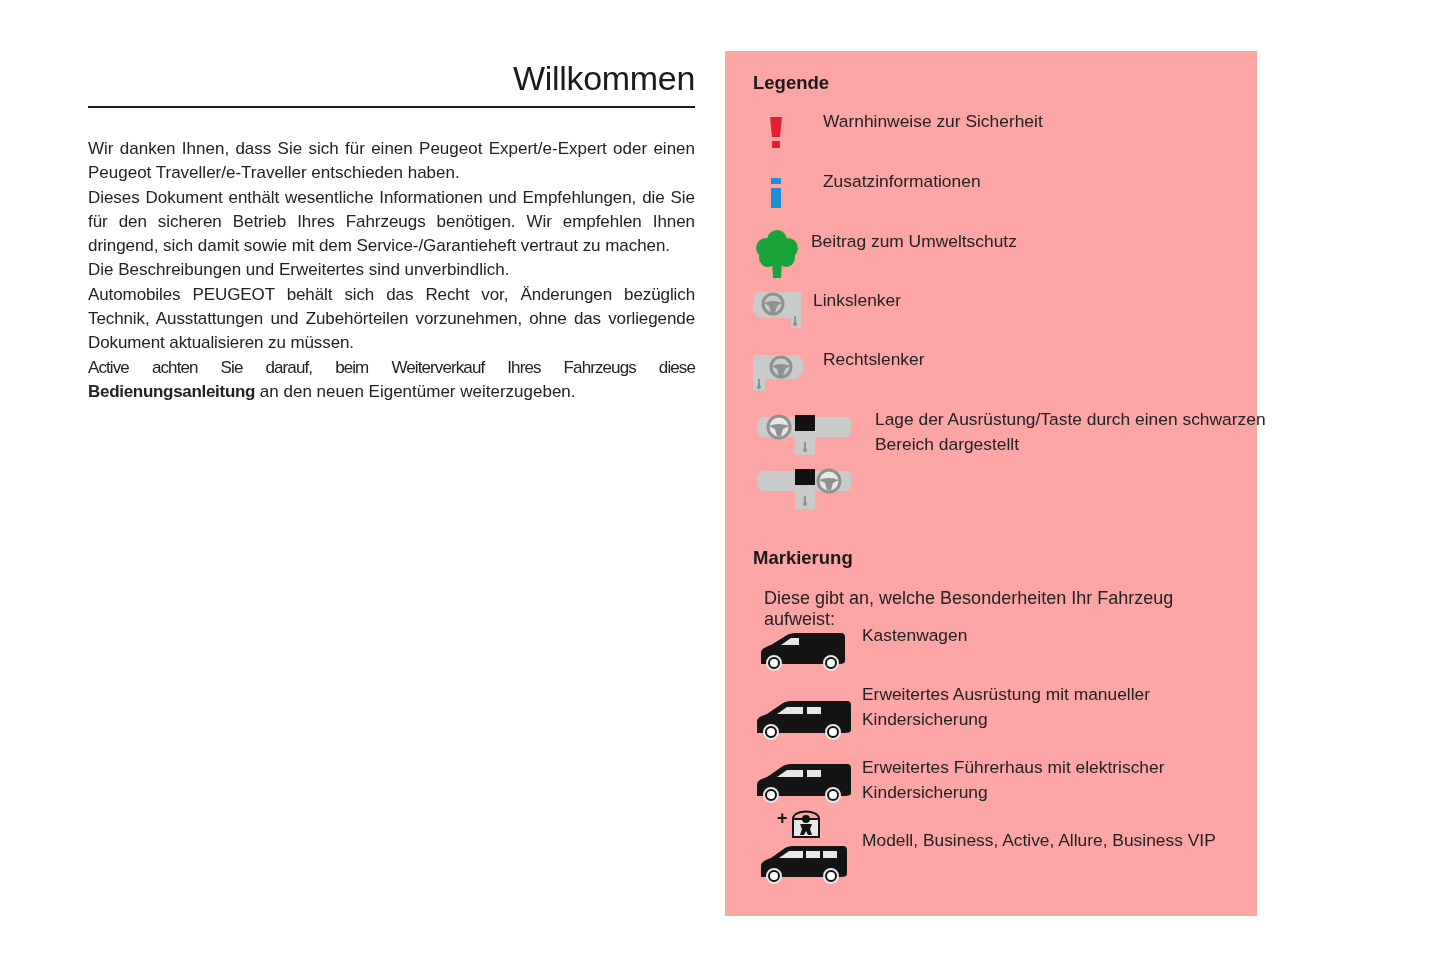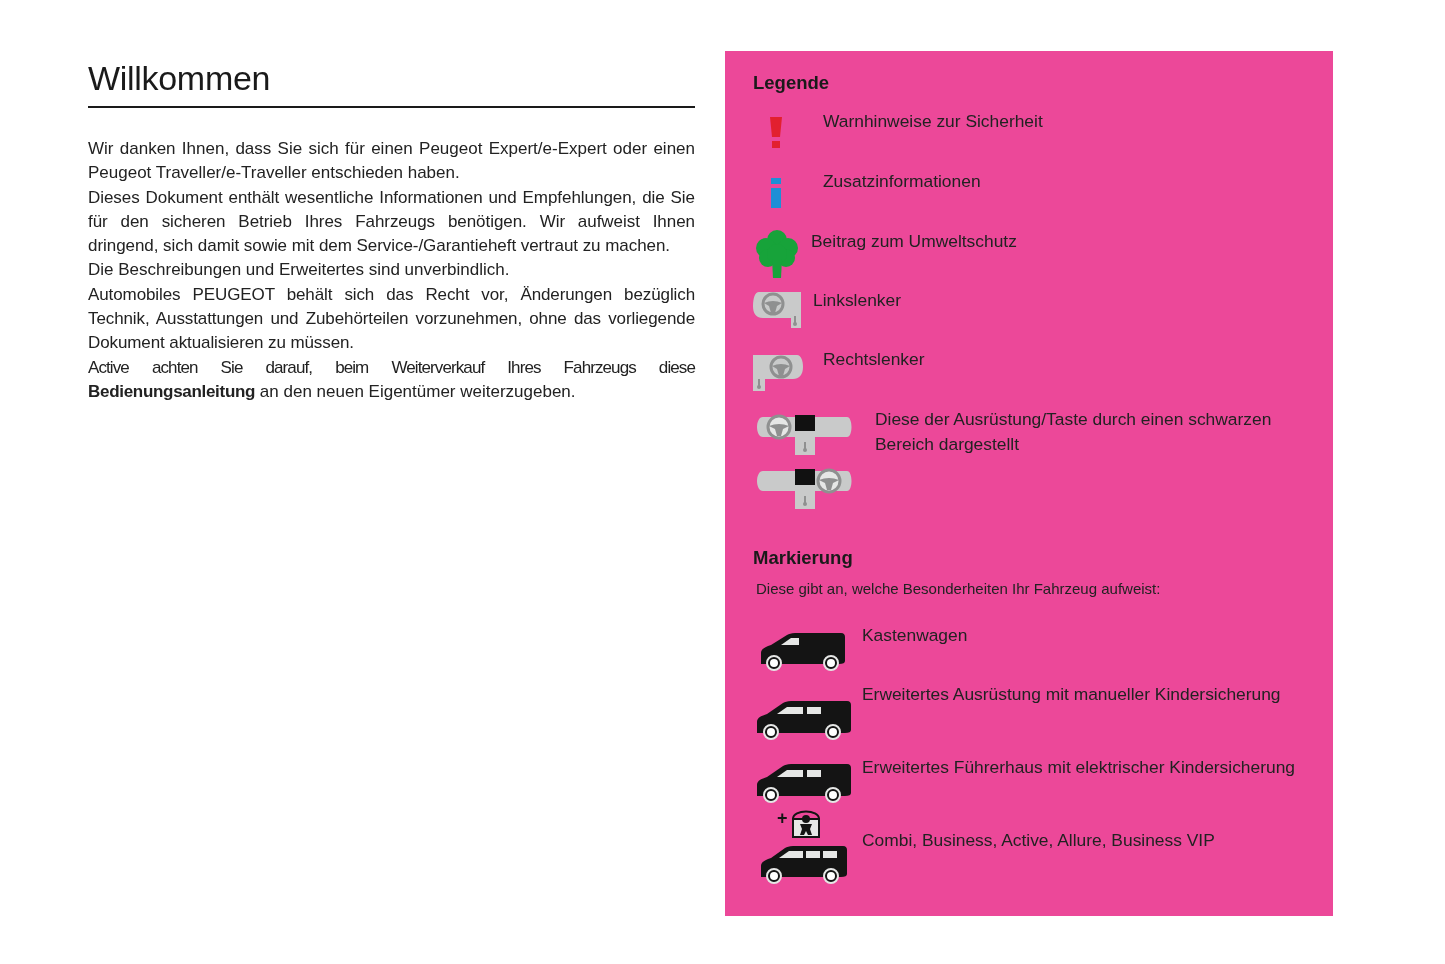--- a/index.html
+++ b/index.html
@@ -3,49 +3,49 @@
   <meta charset="utf-8">
   <style>
     html, body { margin: 0; padding: 0; background: #ffffff; }
     body {
       width: 1445px; height: 964px; position: relative; overflow: hidden;
       font-family: "Liberation Sans", sans-serif; color: #1f1f1f;
     }
     .left-col { position: absolute; left: 88px; top: 58px; width: 607px; }
     .page-title {
       font-size: 34px; font-weight: normal; margin: 0; line-height: 40px;
-      color: #1a1a1a; letter-spacing: -0.3px;
+      color: #1a1a1a; letter-spacing: -0.3px; text-align: right;
     }
     .title-rule { height: 2px; background: #1a1a1a; margin-top: 8px; }
     .intro { margin-top: 29px; font-size: 17px; line-height: 24.3px; text-align: justify; color: #222; }
     .intro p { margin: 0; }
     .intro .condensed { letter-spacing: -0.9px; }
     .intro b { font-weight: bold; }
 
     .panel {
-      position: absolute; left: 725px; top: 51px; width: 608px; height: 865px;
-      background: #ec4899;
+      position: absolute; left: 725px; top: 51px; width: 532px; height: 865px;
+      background: #fca5a5;
     }
     .panel h2 {
       position: absolute; margin: 0; font-size: 18.5px; font-weight: bold; color: #1a1a1a;
     }
     .legend-item { position: absolute; left: 0; width: 100%; }
     .legend-icon { position: absolute; }
     .legend-text { position: absolute; font-size: 17.4px; line-height: 24.5px; color: #222; }
-    .mark-sub { position: absolute; left: 28px; top: 526px; font-size: 15px; color: #222; margin: 3px; }
+    .mark-sub { position: absolute; left: 28px; top: 526px; font-size: 18px; color: #222; margin: 11px; }
   </style>
 </head>
 <body>
 
 <div class="left-col">
   <h1 class="page-title">Willkommen</h1>
   <div class="title-rule"></div>
   <div class="intro">
     <p>Wir danken Ihnen, dass Sie sich für einen Peugeot Expert/e-Expert oder einen Peugeot Traveller/e-Traveller entschieden haben.</p>
-    <p style="letter-spacing:-0.05px">Dieses Dokument enthält wesentliche Informationen und Empfehlungen, die Sie für den sicheren Betrieb Ihres Fahrzeugs benötigen. Wir aufweist Ihnen dringend, sich damit sowie mit dem Service-/Garantieheft vertraut zu machen.</p>
+    <p style="letter-spacing:-0.05px">Dieses Dokument enthält wesentliche Informationen und Empfehlungen, die Sie für den sicheren Betrieb Ihres Fahrzeugs benötigen. Wir empfehlen Ihnen dringend, sich damit sowie mit dem Service-/Garantieheft vertraut zu machen.</p>
     <p>Die Beschreibungen und Erweitertes sind unverbindlich.</p>
     <p style="letter-spacing:-0.1px">Automobiles PEUGEOT behält sich das Recht vor, Änderungen bezüglich Technik, Ausstattungen und Zubehörteilen vorzunehmen, ohne das vorliegende Dokument aktualisieren zu müssen.</p>
     <p class="condensed"><span>Active achten Sie darauf, beim Weiterverkauf Ihres Fahrzeugs diese </span><b style="letter-spacing:-0.3px">Bedienungsanleitung</b><span style="letter-spacing:0"> an den neuen Eigentümer weiterzugeben.</span></p>
   </div>
 </div>
 
 <div class="panel">
   <h2 style="left:28px; top:21px;">Legende</h2>
 
   <div class="legend-item" style="top:58px;">
@@ -113,21 +113,21 @@
       </g>
       <g transform="translate(0,54)">
         <path d="M8,6 H92 C98,6 98,26 92,26 H60 V44 H40 V26 H8 C0,26 0,6 8,6 Z" fill="#c9caca"></path>
         <circle cx="74" cy="16" r="11" fill="#e6e7e6" stroke="#8f9090" stroke-width="3"></circle>
         <path d="M64,15 Q74,11 84,15 L78,18 L76,25 H72 L70,18 Z" fill="#8f9090"></path>
         <rect x="40" y="4" width="20" height="16" fill="#111"></rect>
         <rect x="49" y="31" width="2" height="8" fill="#8f9090"></rect>
         <circle cx="50" cy="39" r="2" fill="#8f9090"></circle>
       </g>
     </svg>
-    <span class="legend-text" style="left:150px; top:0; width:420px;">Diese der Ausrüstung/Taste durch einen schwarzen Bereich dargestellt</span>
+    <span class="legend-text" style="left:150px; top:0; width:420px;">Lage der Ausrüstung/Taste durch einen schwarzen Bereich dargestellt</span>
   </div>
 
   <h2 style="left:28px; top:496px;">Markierung</h2>
   <p class="mark-sub">Diese gibt an, welche Besonderheiten Ihr Fahrzeug aufweist:</p>
 
   <div class="legend-item" style="top:572px;">
     <svg class="legend-icon" style="left:34px; top:8px;" width="88" height="40" viewBox="0 0 88 40">
       <path d="M2,30 V22 C2,18 6,16 12,14 L28,4 C30,3 32,2 36,2 H82 C85,2 86,4 86,6 V30 C86,32 84,33 80,33 H2 Z" fill="#141414"></path>
       <path d="M22,14 L32,7 H40 V14 Z" fill="#e6e7e6"></path>
       <circle cx="15" cy="32" r="7" fill="#141414" stroke="#e6e7e6" stroke-width="2"></circle>
@@ -173,15 +173,15 @@
     <svg class="legend-icon" style="left:34px; top:16px;" width="90" height="40" viewBox="0 0 90 40">
       <path d="M2,30 V22 C2,18 6,16 12,14 L26,4 C28,3 30,2 34,2 H84 C87,2 88,4 88,6 V30 C88,32 86,33 82,33 H2 Z" fill="#141414"></path>
       <path d="M20,14 L30,7 H44 V14 Z" fill="#e6e7e6"></path>
       <rect x="47" y="7" width="14" height="7" fill="#e6e7e6"></rect>
       <rect x="64" y="7" width="14" height="7" fill="#e6e7e6"></rect>
       <circle cx="15" cy="32" r="7" fill="#141414" stroke="#e6e7e6" stroke-width="2"></circle>
       <circle cx="15" cy="32" r="4" fill="#fff"></circle>
       <circle cx="72" cy="32" r="7" fill="#141414" stroke="#e6e7e6" stroke-width="2"></circle>
       <circle cx="72" cy="32" r="4" fill="#fff"></circle>
     </svg>
-    <span class="legend-text" style="left:137px; top:0;">Combi, Business, Active, Allure, Business VIP</span>
+    <span class="legend-text" style="left:137px; top:0;">Modell, Business, Active, Allure, Business VIP</span>
   </div>
 </div>
 
 </body></html>

